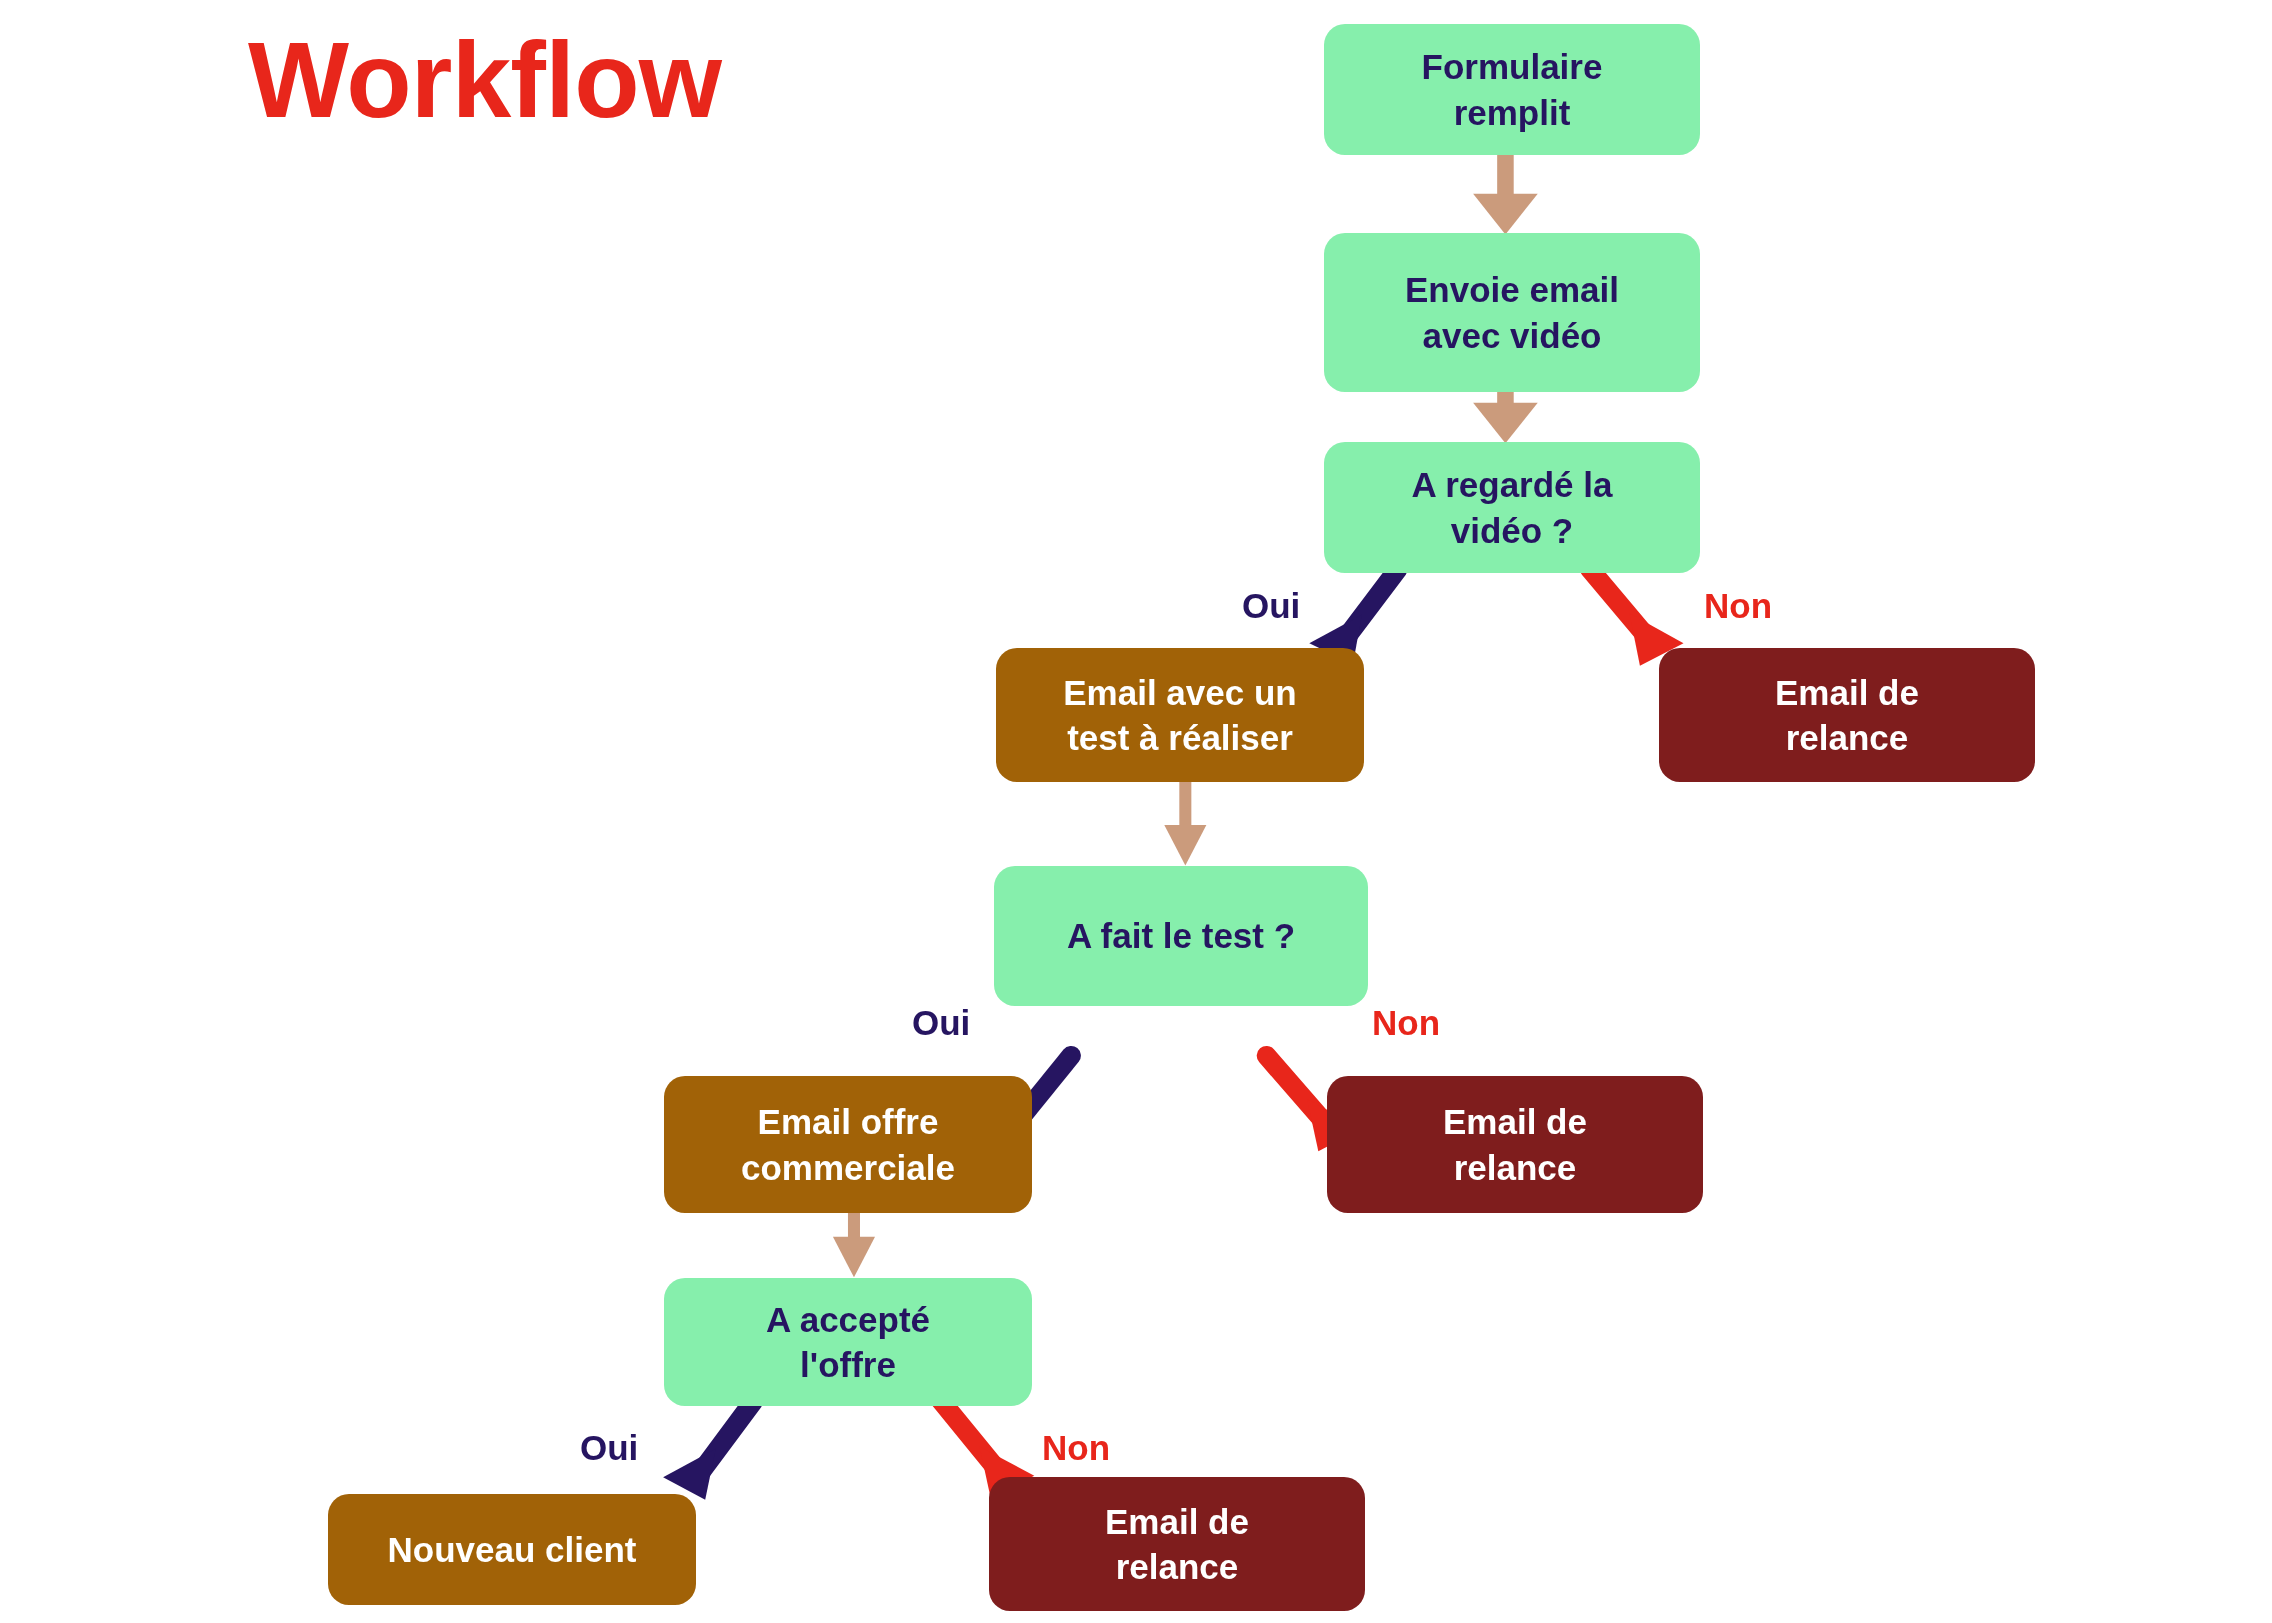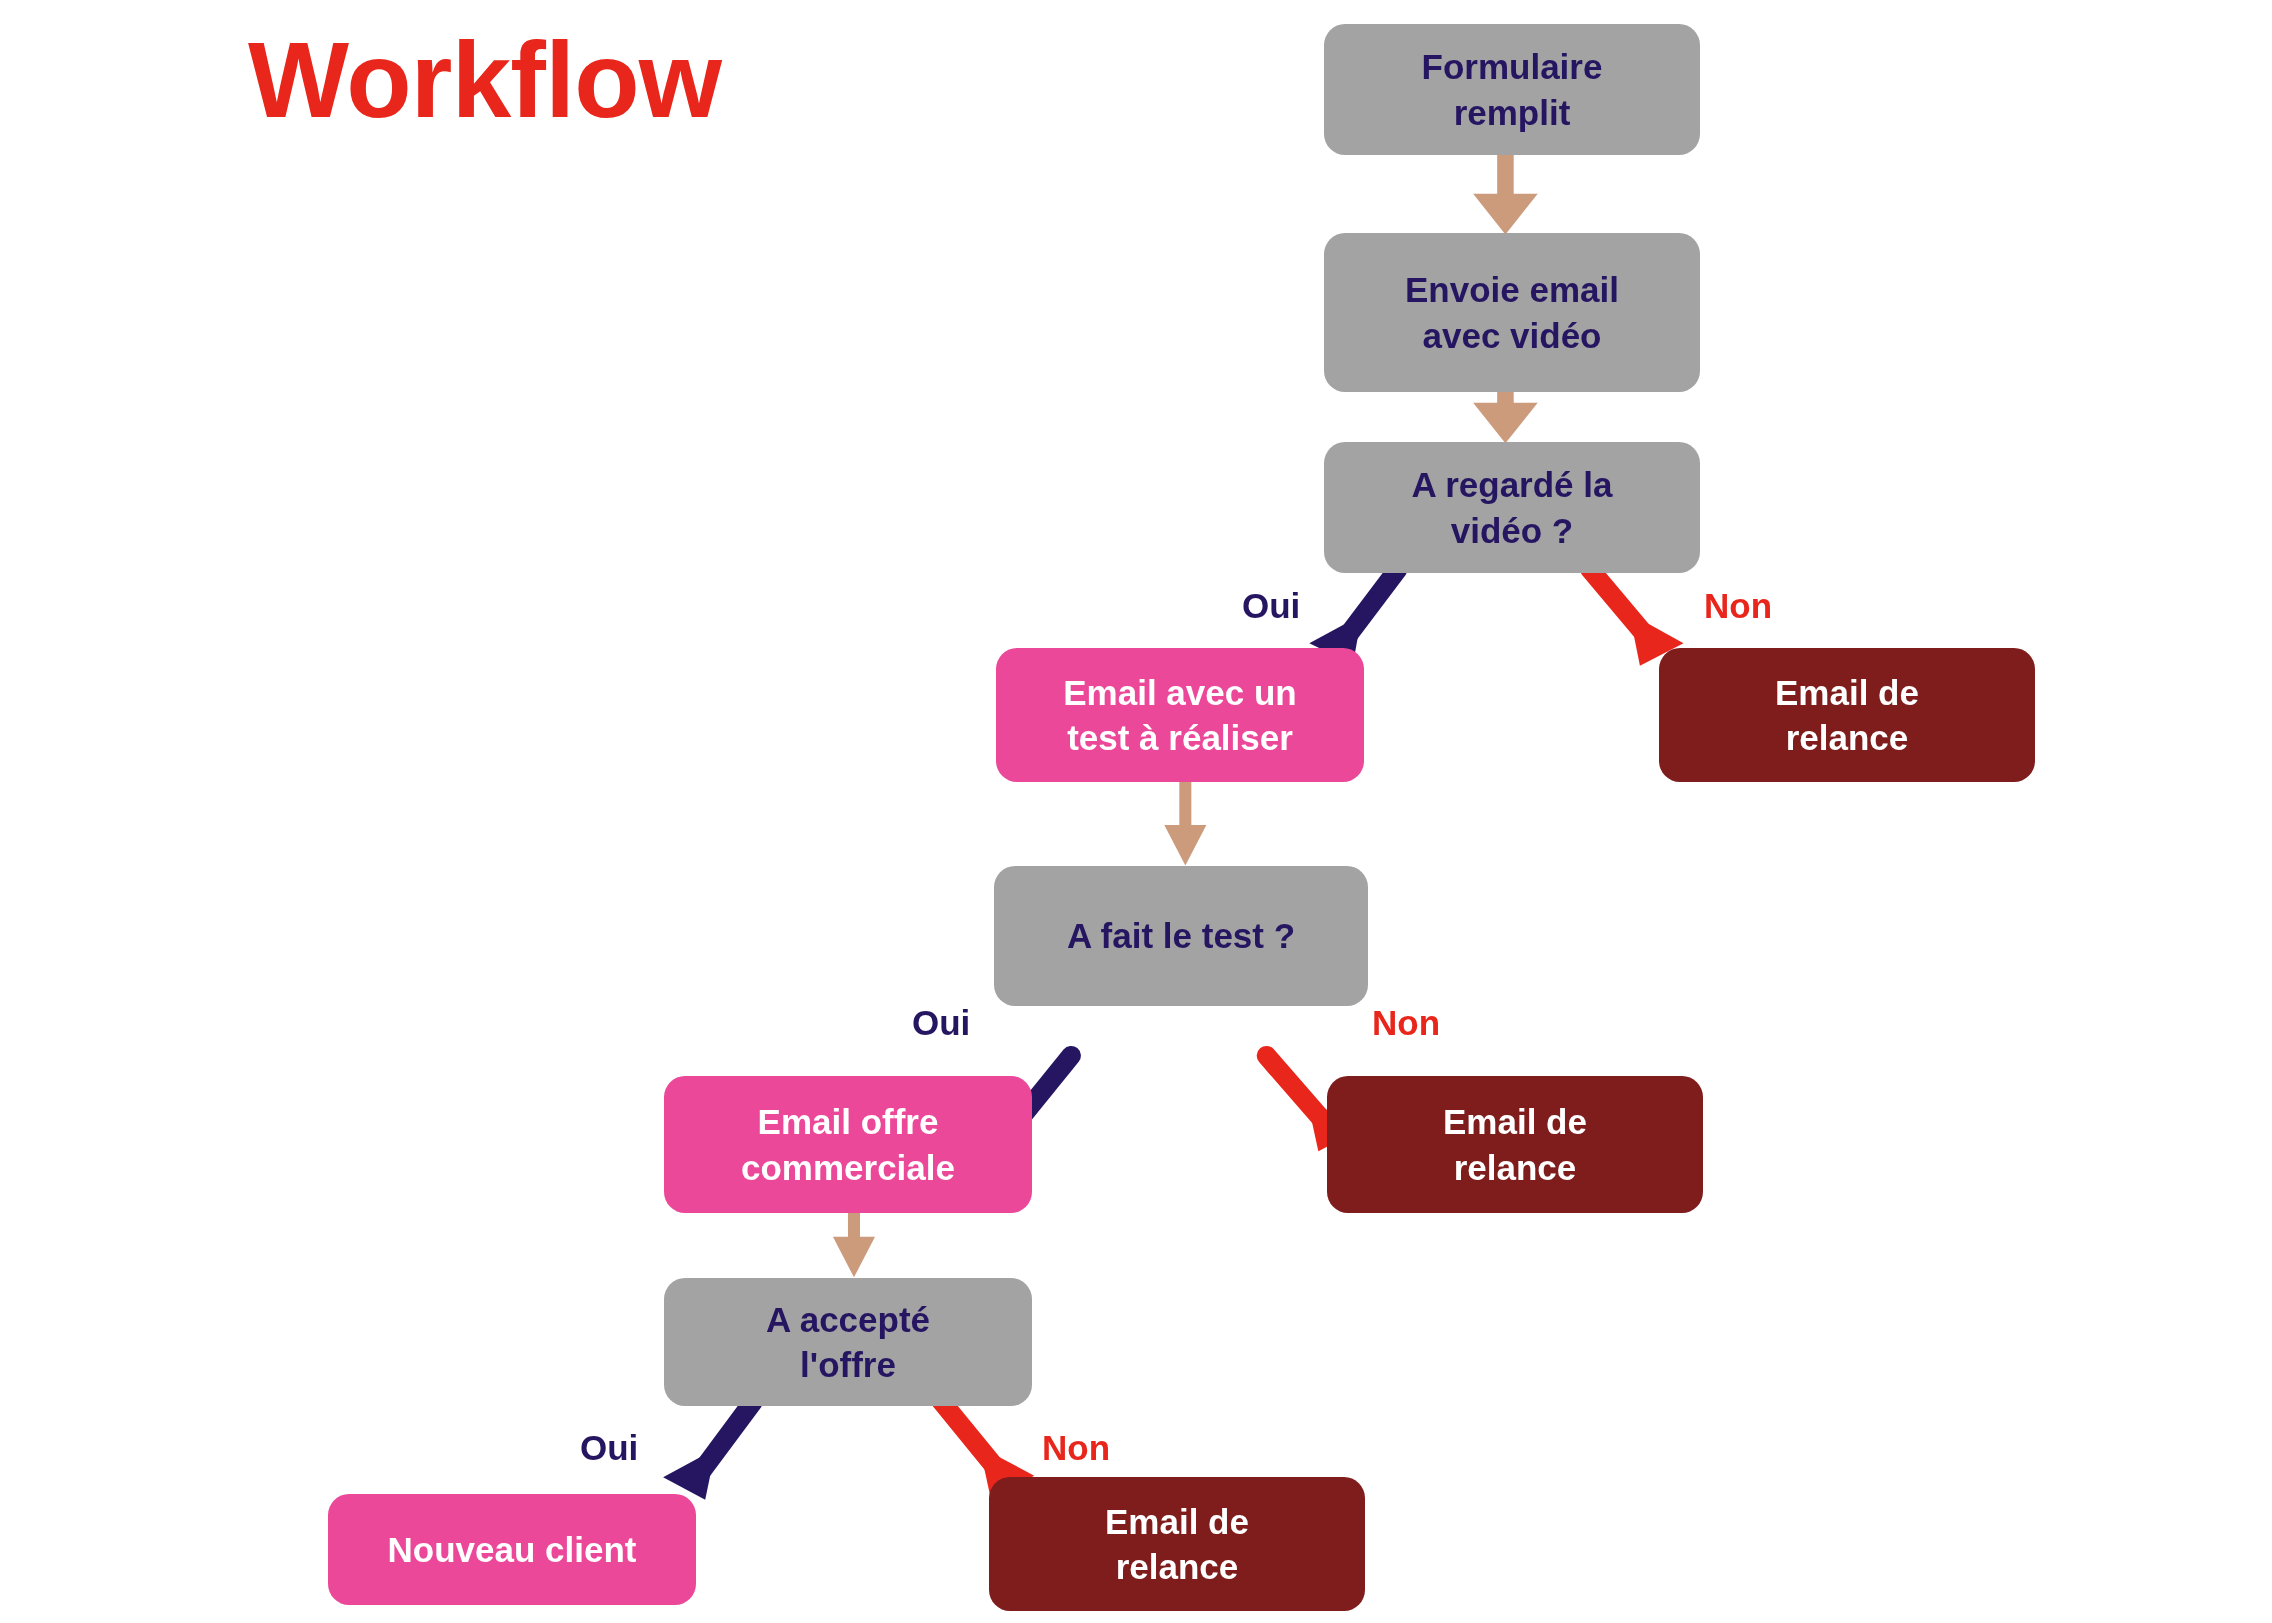--- a/index.html
+++ b/index.html
@@ -58,25 +58,25 @@
     line-height: 1.30;
     padding: 6px 10.5px;
     z-index: 5;
   }
   .node-text {
     display: block;
     width: 100%;
     white-space: pre-line;
   }
   .node.beige {
-    background: #a3a3a3;
+    background: #86efac;
     color: #261561;
   }
   .node.navy {
-    background: #ec4899;
+    background: #a16207;
     color: #ffffff;
   }
   .node.red {
     background: #7f1d1d;
     color: #ffffff;
   }
 
   
   .edge-label {
     position: absolute;

